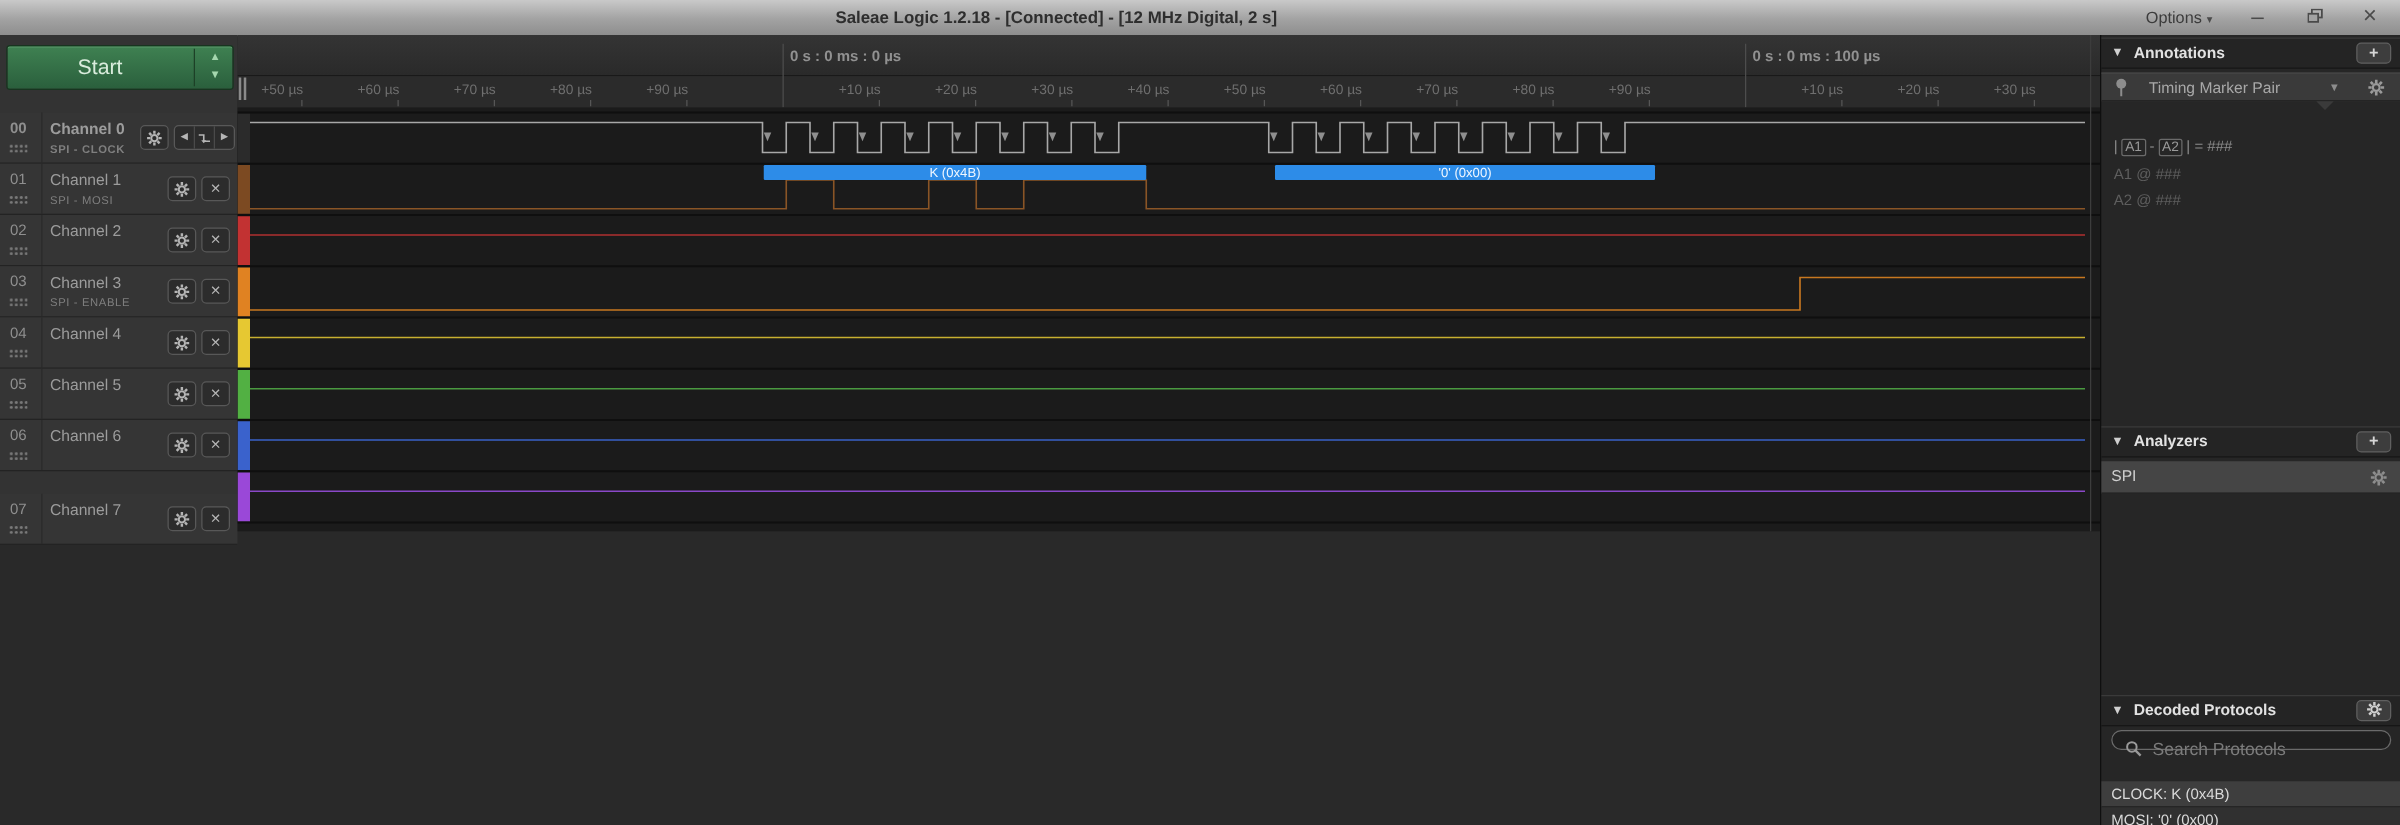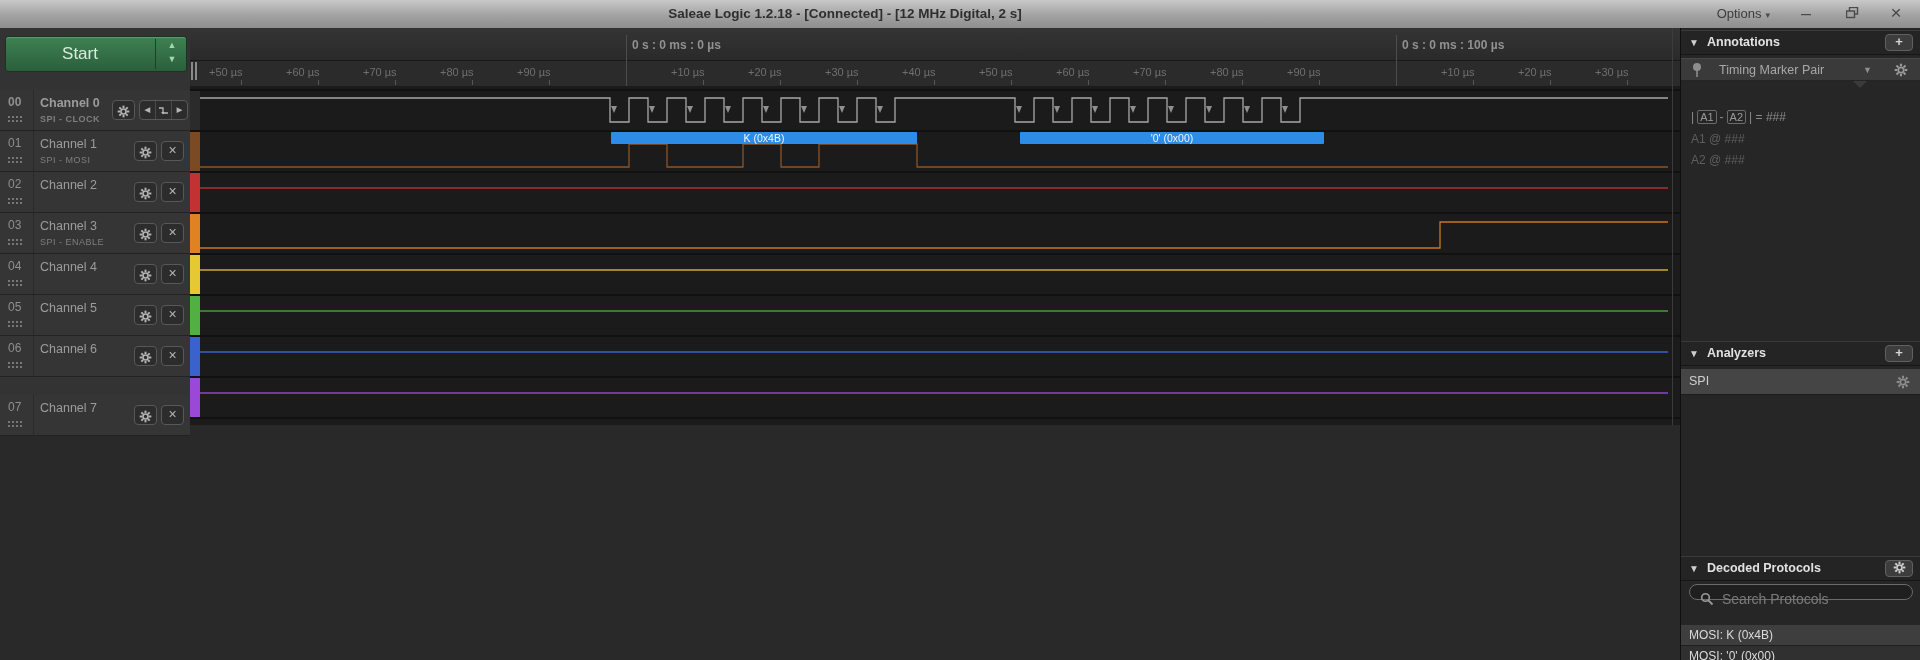--- a/index.html
+++ b/index.html
@@ -493,18 +493,18 @@
           </svg></span>
     </div>
     <div class="searchwrap" style="top:556px">
       <svg width="14" height="14" viewBox="0 0 14 14">
         <circle cx="5.5" cy="5.5" r="3.8" fill="none" stroke="#9a9a9a" stroke-width="1.6"></circle>
         <line x1="8.5" y1="8.5" x2="12.5" y2="12.5" stroke="#9a9a9a" stroke-width="1.8"></line>
       </svg>
       <input type="text" placeholder="Search Protocols" style="">
     </div>
     <div id="decoded-list">
-        <div class="decrow" style="top: 597px; background: rgb(62, 62, 62);">MOSI: K (0x4B)</div>
+        <div class="decrow" style="top: 597px; background: rgb(62, 62, 62);">CLOCK: K (0x4B)</div>
         <div class="decrow" style="top: 618px; background: rgb(48, 48, 48);">MOSI: '0' (0x00)</div>
       </div>
   </div>
 
 </div>
 
 </body></html>

